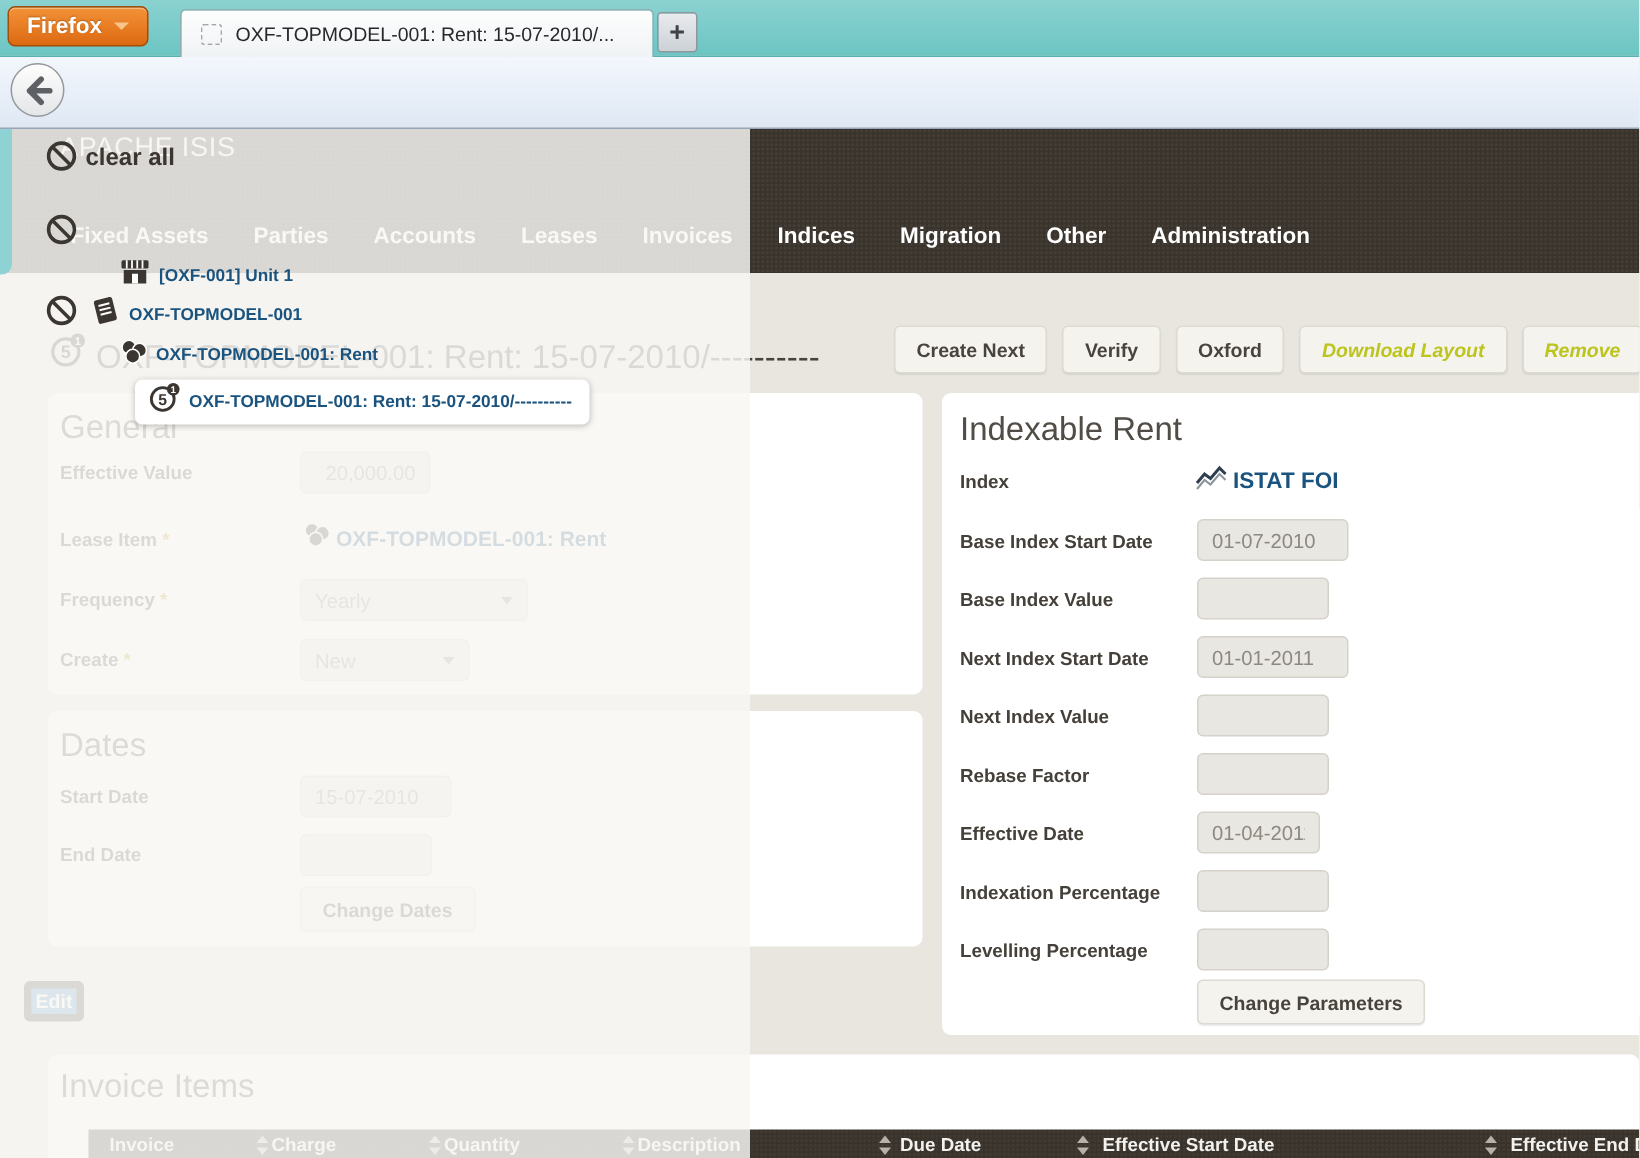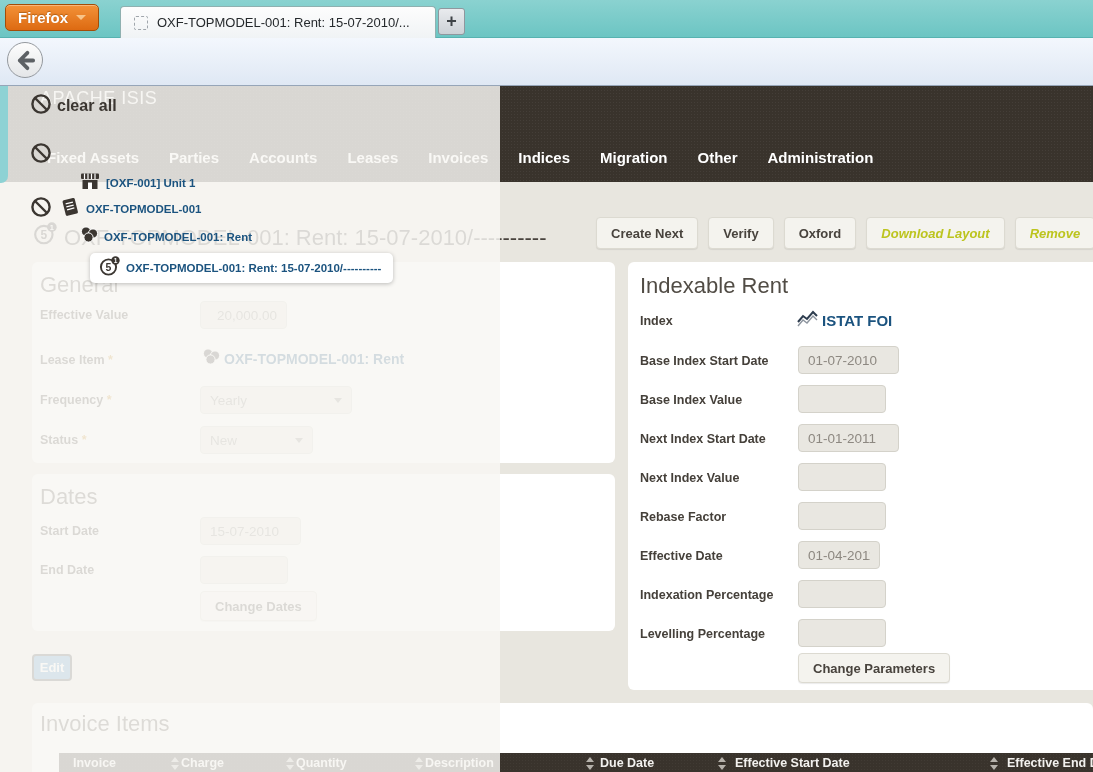--- a/index.html
+++ b/index.html
@@ -57,22 +57,22 @@
   .req { color:#c98c1e; }
   .ro-input { position:absolute; height:28px; background:#e9e7e1; border:1px solid #d4d2ca;
     border-radius:4px; color:#8d8881; font-size:13.5px; padding:0 9px; font-family:"Liberation Sans",sans-serif; }
   .num { text-align:right; }
   .select { position:absolute; height:28px; background:#e9e7e1; border:1px solid #d4d2ca; border-radius:4px;
     color:#8d8881; font-size:13.5px; display:flex; align-items:center; padding:0 9px; justify-content:space-between; }
   .select-caret { width:0; height:0; border-left:4px solid transparent; border-right:4px solid transparent;
     border-top:5px solid #8d8881; }
   .link { color:#1b537f; font-weight:bold; text-decoration:none; }
 
-  .edit-btn { position:absolute; left:32px; top:654px; width:40px; height:27px; background:#4a90c4;
-    border:2px solid #404040; border-radius:4px; color:#fff; font-size:13px; font-weight:bold;
+  .edit-btn { position:absolute; left:16px; top:654px; width:40px; height:27px; background:#4a90c4;
+    border:5px solid #404040; border-radius:4px; color:#fff; font-size:13px; font-weight:bold;
     display:flex; align-items:center; justify-content:center; }
 
   
   .table-head { position:absolute; left:59px; top:753px; width:1034px; height:26px; background-color:#39332c;
     background-image:radial-gradient(rgba(255,255,255,.04) 1px, transparent 1px); background-size:3px 3px; }
   .th-label { position:absolute; top:756px; color:#f2f1ee; font-size:12.5px; font-weight:bold; white-space:nowrap; }
   .sort { position:absolute; top:757px; width:9px; height:13px; }
   .sort::before, .sort::after { content:""; position:absolute; left:0;
     border-left:4.5px solid transparent; border-right:4.5px solid transparent; }
   .sort::before { top:0; border-bottom:5px solid #b6b2ab; }
@@ -203,21 +203,21 @@
     <span class="lbl" style="left:8px; top:91px;"><span>Lease Item</span> <span class="req">*</span></span>
     <span style="position:absolute; left:170px; top:86px;"><svg width="18" height="17" viewBox="0 0 18 17">
           <use href="#coins"></use>
         </svg></span>
     <span class="link" style="position:absolute; left:192px; top:89px; font-size:14px;">OXF-TOPMODEL-001: Rent</span>
     <span class="lbl" style="left:8px; top:131px;"><span>Frequency</span> <span class="req">*</span></span>
     <div class="select" style="left:168px; top:124px; width:152px;">
       <span>Yearly</span>
         <span class="select-caret"></span>
     </div>
-    <span class="lbl" style="left:8px; top:171px;"><span>Status</span> <span class="req">*</span></span>
+    <span class="lbl" style="left:8px; top:171px;"><span>Create</span> <span class="req">*</span></span>
     <div class="select" style="left:168px; top:164px; width:113px;">
       <span>New</span>
         <span class="select-caret"></span>
     </div>
   </div>
 
   <div class="panel" style="left:32px; top:474px; width:583px; height:157px;">
     <div class="panel-heading" style="left:8px; top:10px;">Dates</div>
     <span class="lbl" style="left:8px; top:50px;">Start Date</span>
     <input class="ro-input" style="left: 168px; top: 43px; width: 101px;" readonly="" value="15-07-2010">

